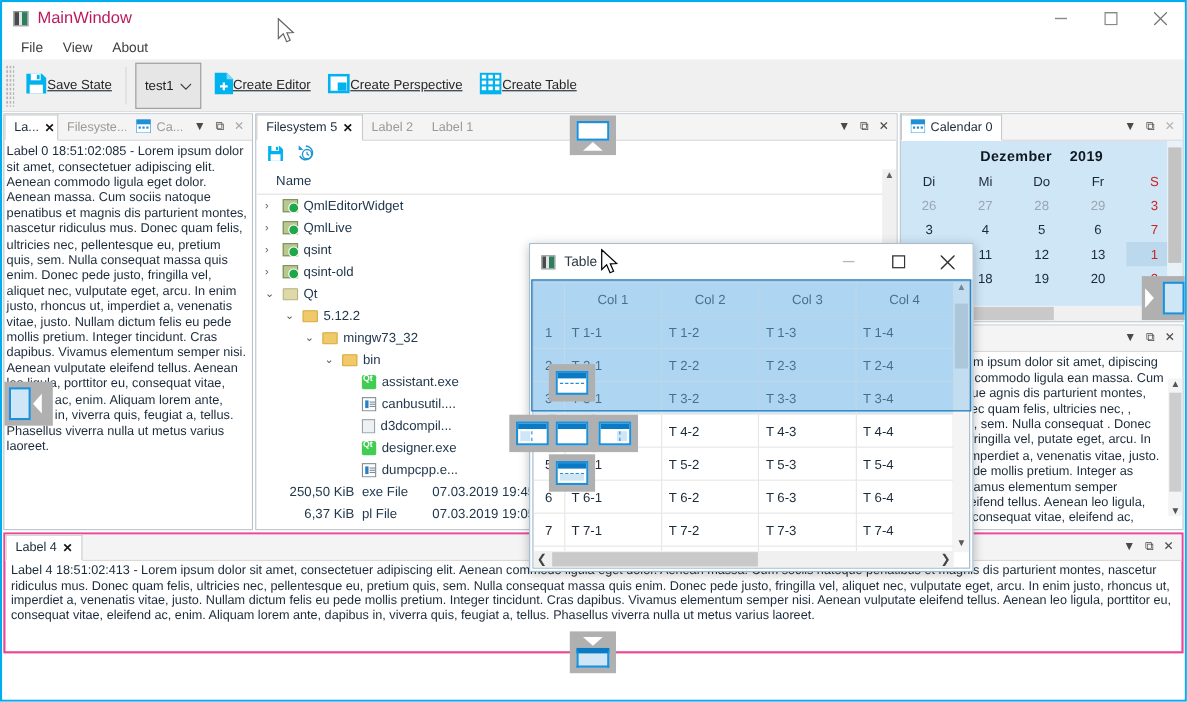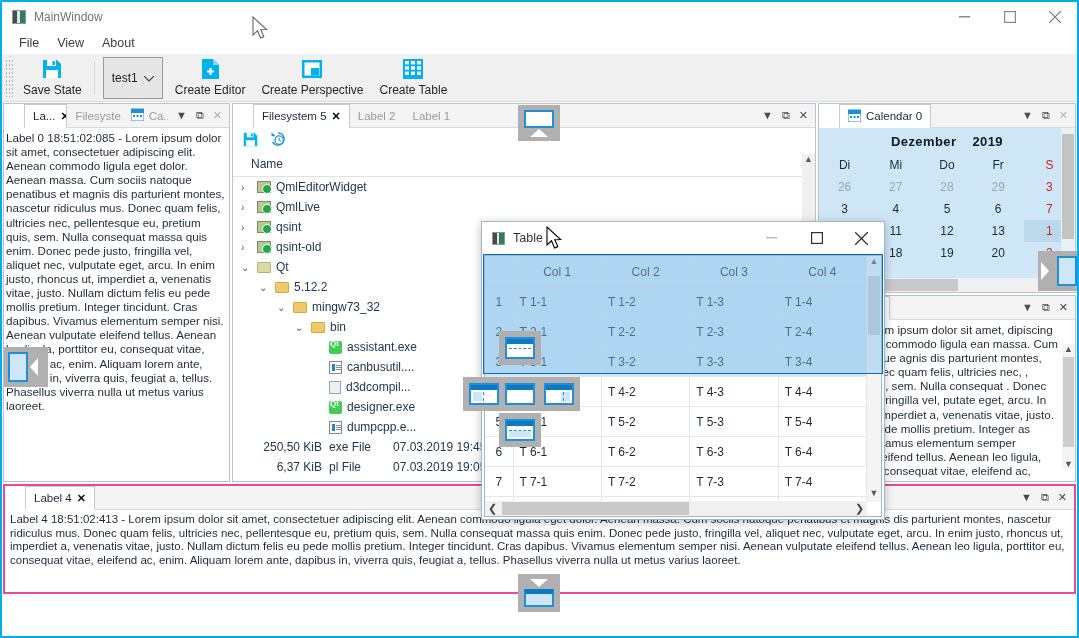--- a/index.html
+++ b/index.html
@@ -24,21 +24,21 @@
   .titlebar {
     position: absolute; left: 0; top: 0; width: 1075px; height: 29px;
     background: #ffffff;
     display: flex; align-items: center;
   }
   .title-ico {
     width: 14px; height: 14px; margin-left: 10px; margin-right: 8px;
     background: linear-gradient(90deg,#4a4a4a 0 32%, #dfe6e9 32% 55%, #2e7d5b 55% 100%);
     border: 1px solid #8d9699;
   }
-  .title-text { font-size: 12px; color: #737373; }
+  .title-text { font-size: 15px; color: #be185d; }
   .winbtns { margin-left: auto; display: flex; height: 29px; }
   .winbtn { width: 45px; height: 29px; display: flex; align-items: center; justify-content: center; }
   .winbtn svg { display: block; }
 
   
   .menubar {
     position: absolute; left: 0; top: 29px; width: 1075px; height: 23px;
     background: #ffffff; display: flex; align-items: center; padding-left: 8px;
   }
   .menu-item { padding: 3px 9px; font-size: 12.5px; color: #3e3e3e; }
@@ -49,37 +49,37 @@
     background: #f0f0f0; border-bottom: 1px solid #dcdcdc;
     display: flex; align-items: center;
   }
   .tb-grip {
     width: 8px; height: 38px; margin: 0 2px 0 3px;
     background-image: radial-gradient(#b5b5b5 40%, transparent 41%);
     background-size: 3px 4px;
   }
   .tb-btn {
     height: 46px; padding: 2px 8px 3px 8px; min-width: 62px;
-    display: flex; flex-direction: column; align-items: center; justify-content: center;
+    display: flex; flex-direction: row; align-items: center; justify-content: flex-end; text-decoration: underline;
   }
   .tb-ico { height: 22px; display: flex; align-items: center; justify-content: center; margin-bottom: 3px; }
   .tb-label { font-size: 12px; color: #262626; white-space: nowrap; }
   .tb-sep { width: 1px; height: 34px; background: #d6d6d6; margin: 0 4px; }
   .tb-combo {
     height: 42px; min-width: 44px; margin: 0 4px;
     background: #e6e6e6; border: 1px solid #9a9a9a;
     display: flex; align-items: center; justify-content: center; gap: 6px;
     padding: 0 8px; font-size: 12px; color: #202020;
   }
 
   
   .dockarea { position: absolute; left: 0; top: 100px; width: 1075px; height: 534px; background: #ffffff; }
 
   
-  .panel { position: absolute; background: #ffffff; padding-left: 20px; }
+  .panel { position: absolute; background: #ffffff; }
   .tabbar {
     height: 24px; display: flex; align-items: stretch;
     background: #f4f4f4; border-bottom: 1px solid #d9d9d9;
     position: relative;
   }
   .tab {
     display: flex; align-items: center; gap: 5px; padding: 0 8px;
     font-size: 11.5px; color: #9a9a9a; background: transparent;
     border-right: 1px solid transparent; white-space: nowrap; max-width: 120px; overflow: hidden;
   }

